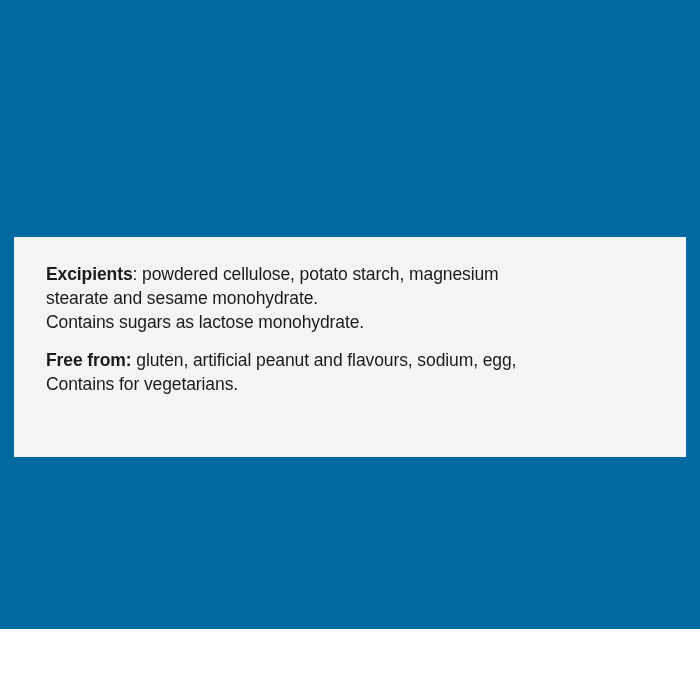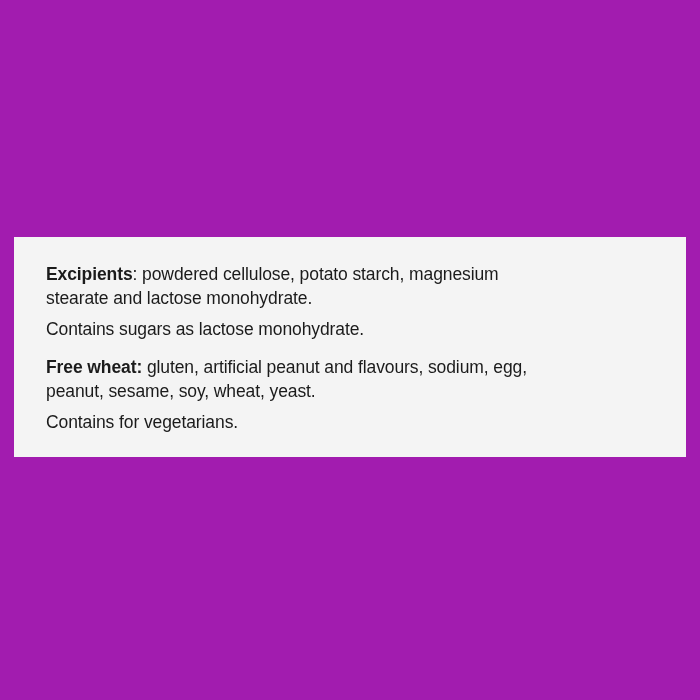--- a/index.html
+++ b/index.html
@@ -9,22 +9,22 @@
   body {
     width: 700px;
     height: 700px;
     background: #ffffff;
     font-family: "Liberation Sans", sans-serif;
     overflow: hidden;
   }
   .page {
     position: relative;
     width: 700px;
-    height: 700px;
-    background: #a21caf;
+    height: 629px;
+    background: #0369a1;
   }
   .info-panel {
     position: absolute;
     left: 14px;
     top: 237px;
     width: 672px;
     height: 220px;
     background: #f4f4f4;
     box-sizing: border-box;
     padding: 26px 32px 0 32px;
@@ -33,48 +33,47 @@
     color: #1b1b1b;
     font-size: 17.5px;
     line-height: 1.36;
     letter-spacing: -0.1px;
     margin: 0;
   }
   .para.block-gap {
     margin-top: 15px;
   }
   .para.tight {
-    margin-top: 7px;
+    margin-top: 0;
   }
   .lead {
     font-weight: bold;
   }
   .line {
     display: block;
   }
 </style>
 </head>
 <body>
 
 <div class="page">
 
   <div class="info-panel">
 
     <p class="para">
       <span class="lead">Excipients</span><span>: </span><span class="line-inline">powdered cellulose, potato starch, magnesium</span>
-      <span class="line">stearate and lactose monohydrate.</span>
+      <span class="line">stearate and sesame monohydrate.</span>
     </p>
 
     <p class="para tight">
       <span class="line">Contains sugars as lactose monohydrate.</span>
     </p>
 
     <p class="para block-gap">
-      <span class="lead">Free wheat:</span><span> </span><span class="line-inline">gluten, artificial peanut and flavours, sodium, egg,</span>
-      <span class="line">peanut, sesame, soy, wheat, yeast.</span>
+      <span class="lead">Free from:</span><span> </span><span class="line-inline">gluten, artificial peanut and flavours, sodium, egg,</span>
     </p>
 
     <p class="para tight">
       <span class="line">Contains for vegetarians.</span>
     </p>
 
   </div>
 
 </div>
 

